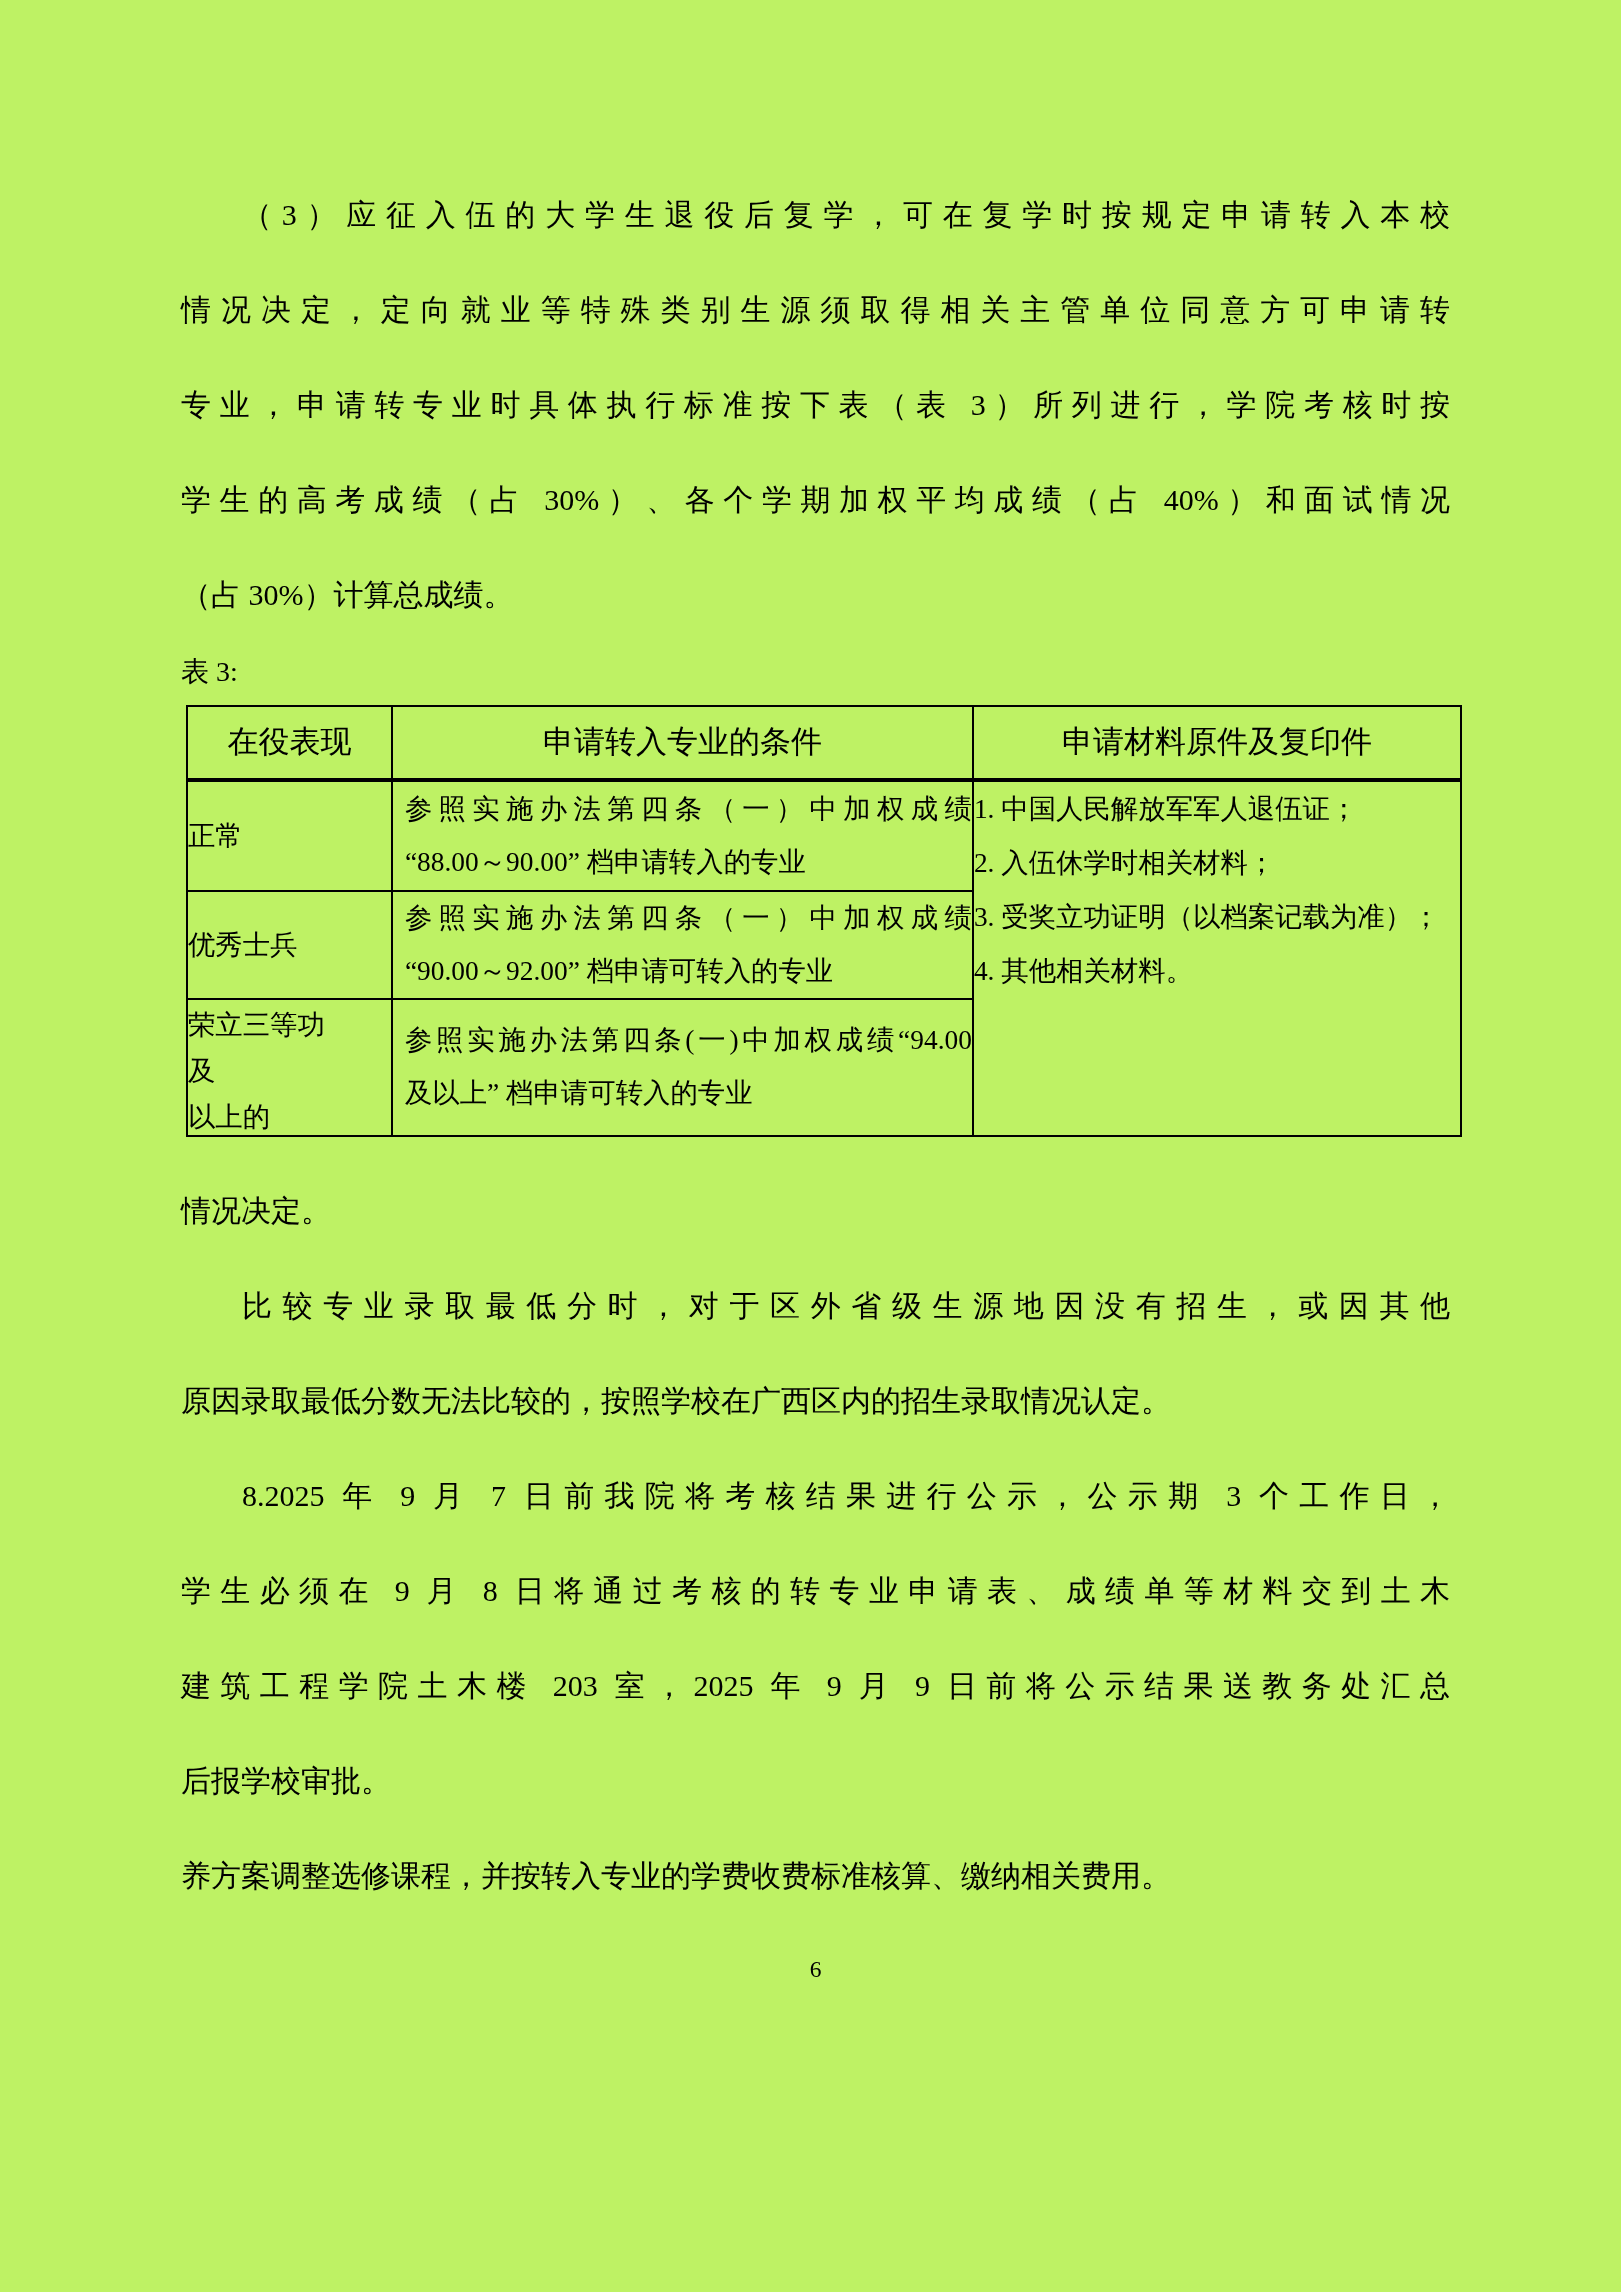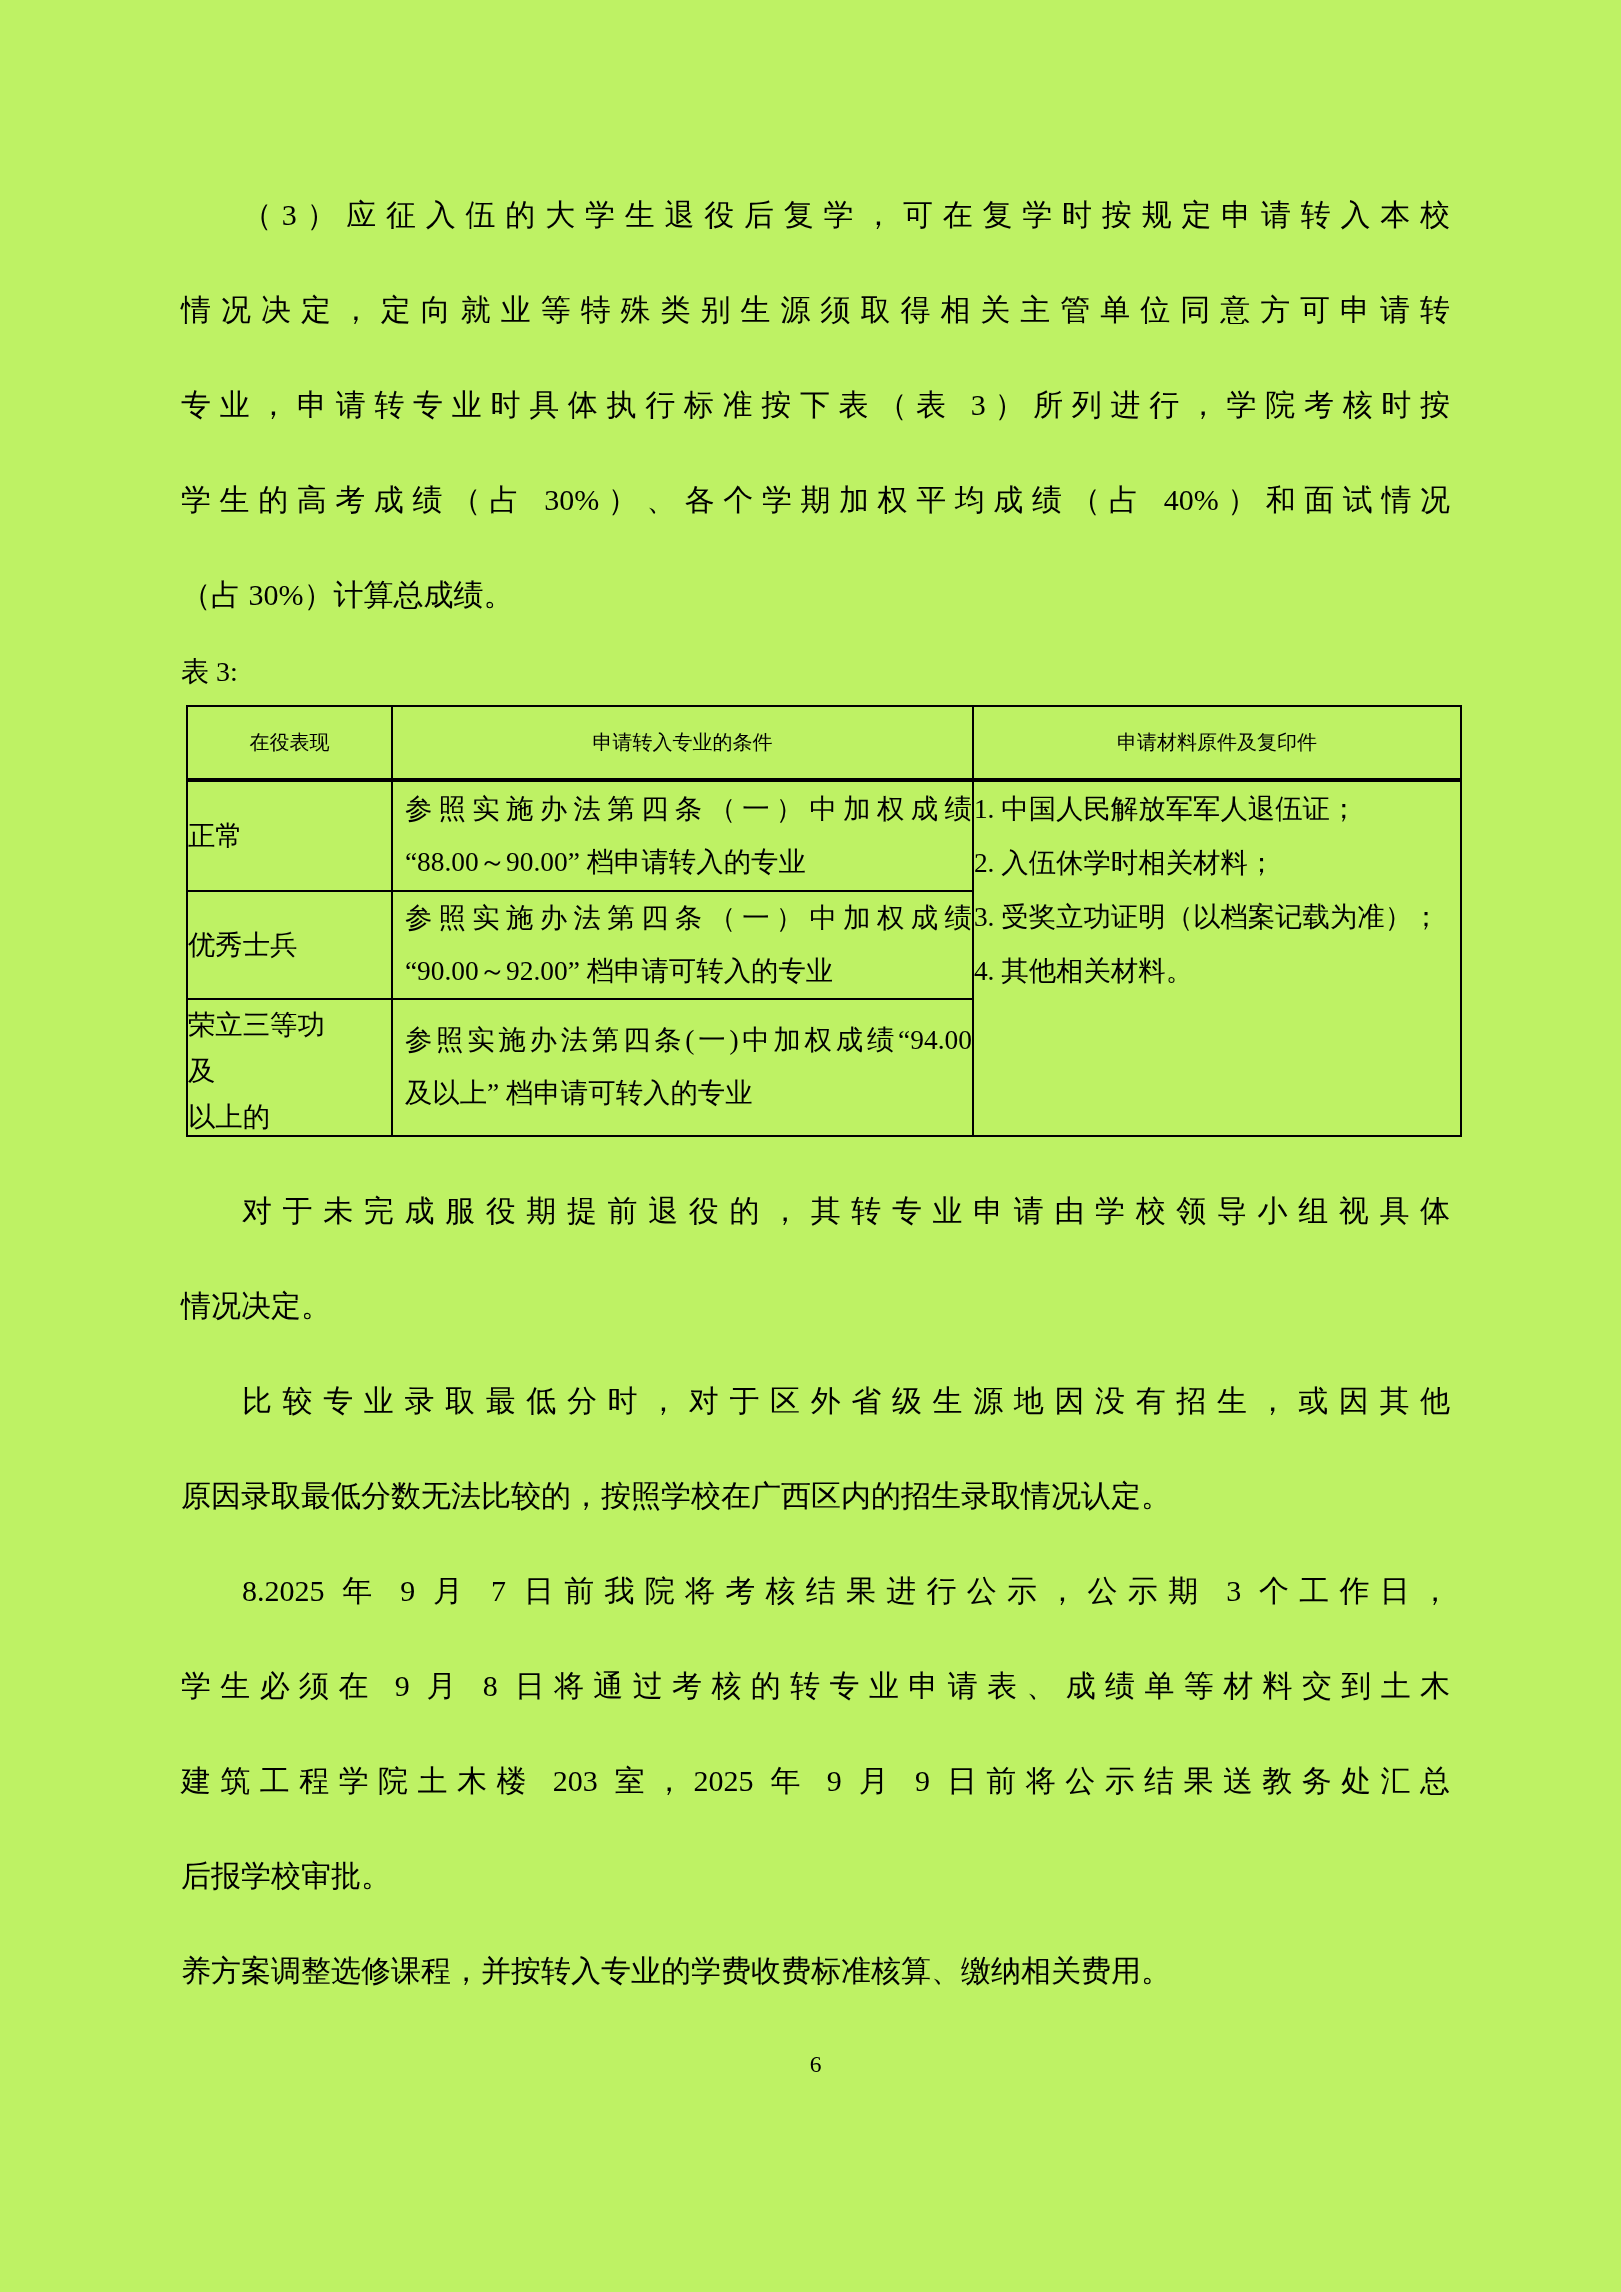--- a/index.html
+++ b/index.html
@@ -40,21 +40,21 @@
     font-size:27.4px;
   }
   table.t3 th, table.t3 td {
     border:2.9px solid #000000;
     padding:0;
     font-weight:normal;
   }
   table.t3 thead th {
     border-bottom-width:4.9px;
     height:71px;
-    font-size:20px;
+    font-size:31px;
     text-align:center;
     vertical-align:middle;
   }
   th.hc2 { padding-right:127px; }
   th.hc3 { padding-right:137px; }
   tr.r1 > td { height:108px; }
   tr.r2 > td { height:105px; }
   tr.r3 > td { height:135px; }
   td.status {
     text-align:left;
@@ -149,21 +149,20 @@
         </td>
         <td class="cond">
           <div class="jl">参照实施办法第四条(一)中加权成绩“94.00</div>
           <div>及以上” 档申请可转入的专业</div>
         </td>
       </tr>
     </tbody>
   </table>
 
   <div class="para" style="margin-top:26.5px">
-    <div class="jl ind">对于未完成服役期提前退役的，其转专业申请由学校领导小组视具体</div>
     <div>情况决定。</div>
   </div>
 
   <div class="para">
     <div class="jl ind">比较专业录取最低分时，对于区外省级生源地因没有招生，或因其他</div>
     <div>原因录取最低分数无法比较的，按照学校在广西区内的招生录取情况认定。</div>
   </div>
 
   <div class="para">
     <div class="jl ind">8.2025 年 9 月 7 日前我院将考核结果进行公示，公示期 3 个工作日，</div>

